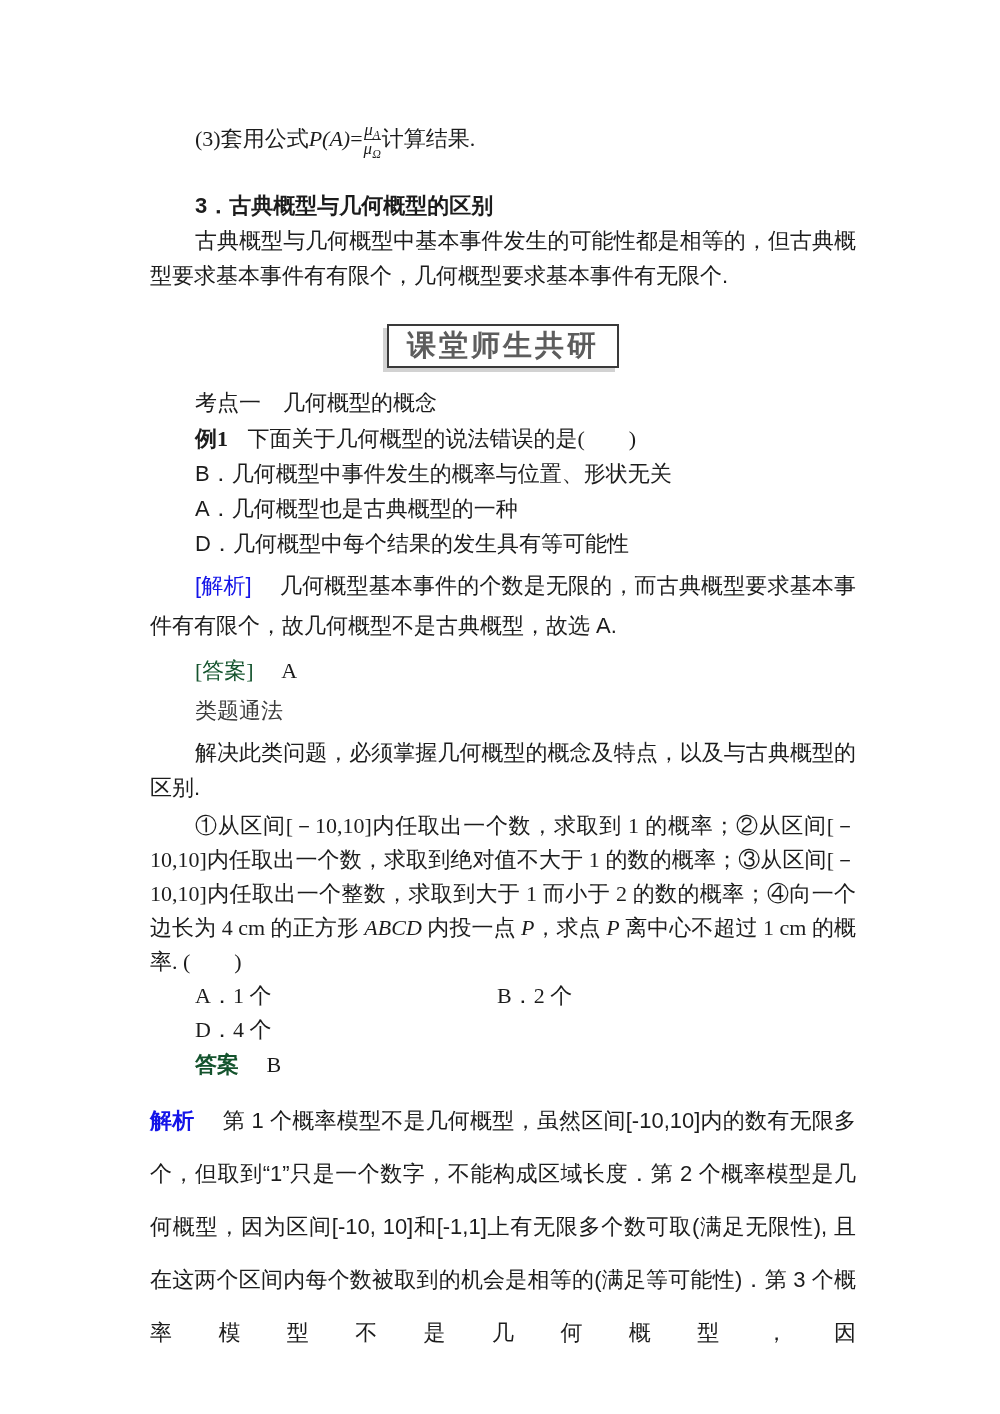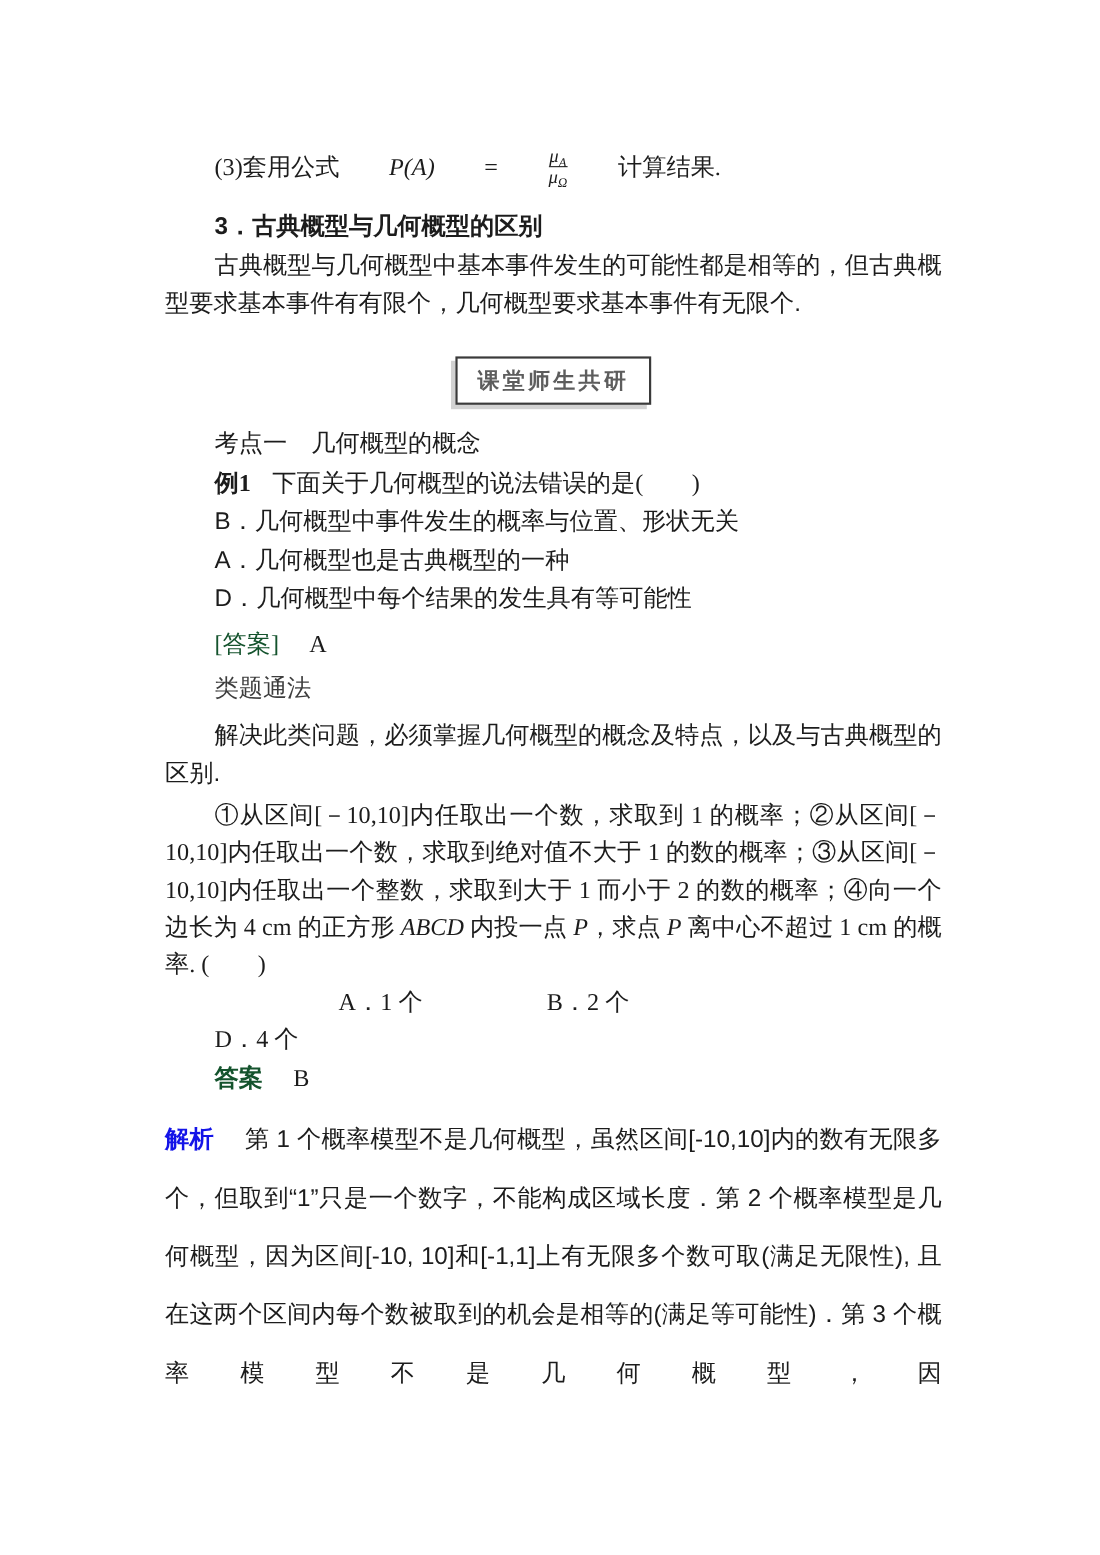--- a/index.html
+++ b/index.html
@@ -24,23 +24,22 @@
   .hei{font-family:"Liberation Sans","DejaVu Sans",sans-serif;}
   .b{font-weight:bold;}
   .blue{color:#1414e8;}
   .red{color:#14532d;}
   .it{font-style:italic;}
   .gray{color:#3d3d3d;}
 
   
   .formula-line{
     height:60px;
-    display:flex;align-items:center;
+    display:flex;align-items:flex-start;
     text-indent:0;
-    gap:45px;
   }
   .formula-line .lead{padding-left:45px;}
   .frac{
     display:inline-flex;flex-direction:column;
     vertical-align:middle;text-align:center;
     font-size:17px;line-height:1.05;margin:0 1px;
   }
   .frac .den{border-top:1.5px solid #222;}
   .frac sub,.msub{font-size:12px;}
   sub{font-size:13px;line-height:0;}
@@ -49,33 +48,33 @@
 
   
   .banner-row{margin-top:31px;height:44px;display:flex;justify-content:center;}
   .banner{
     display:inline-flex;align-items:center;justify-content:center;
     padding:4px 18px;
     border:2px solid #3a3a3a;
     box-shadow:-4px 4px 0 #d2d2d2;
     background:#ffffff;
     font-family:"Liberation Sans","DejaVu Sans",sans-serif;
-    font-weight:bold;font-size:20px;letter-spacing:3px;
+    font-weight:bold;font-size:29px;letter-spacing:3px;
     color:#5d5d5d;
   }
 
   .kaodian{margin-top:17px;}
   .stem{margin-top:1px;}
   .jiexi1{margin-top:5px;line-height:40px;}
   .ans1{margin-top:7px;}
   .method-h{margin-top:5px;}
   .method-t{margin-top:7px;}
   .variant-label{margin-top:30px;}
   .variant-body{margin-top:4px;line-height:34px;}
-  .optrow{display:flex;padding-left:45px;line-height:34px;text-align:center;}
+  .optrow{display:flex;padding-left:45px;line-height:34px;}
   .optrow .c1{width:302px;}
   .ansrow{margin-top:0;}
   .jiexi2{
     margin-top:12px;
     line-height:53px;
     text-align:justify;
     text-align-last:justify;
   }
   .lblgap{margin-right:22px;}
   .smallgap{margin-right:14px;}
@@ -108,20 +107,24 @@
 
     <p class="stem pad song">
       <span class="b smallgap">例1</span>
       <span>下面关于几何概型的说法错误的是(　　)</span>
     </p>
 
     <p class="pad hei">B．几何概型中事件发生的概率与位置、形状无关</p>
     <p class="pad hei">A．几何概型也是古典概型的一种</p>
     <p class="pad hei">D．几何概型中每个结果的发生具有等可能性</p>
 
+    <p class="jiexi1 ind hei">
+      <span class="blue lblgap">[解析]</span>
+      <span>几何概型基本事件的个数是无限的，而古典概型要求基本事件有有限个，故几何概型不是古典概型，故选 A.</span>
+    </p>
 
     <p class="ans1 pad song">
       <span class="red lblgap">[答案]</span>
       <span>A</span>
     </p>
 
     <p class="method-h pad song gray">类题通法</p>
     <p class="method-t ind hei">解决此类问题，必须掌握几何概型的概念及特点，以及与古典概型的区别.</p>
 
 

